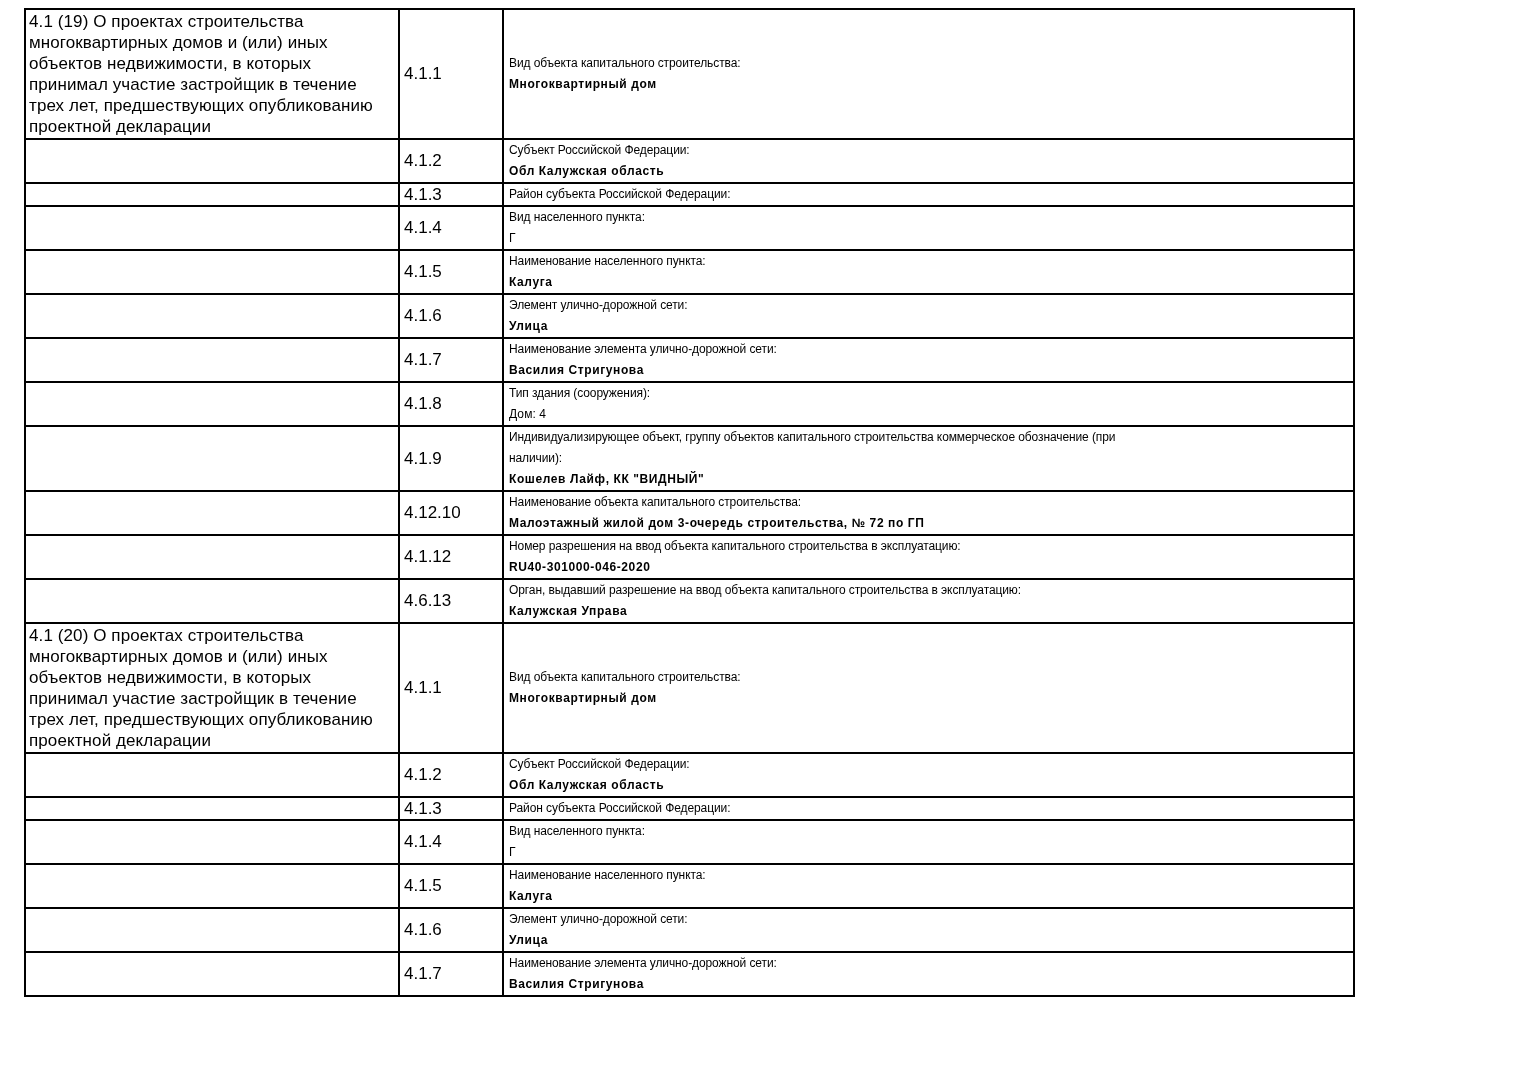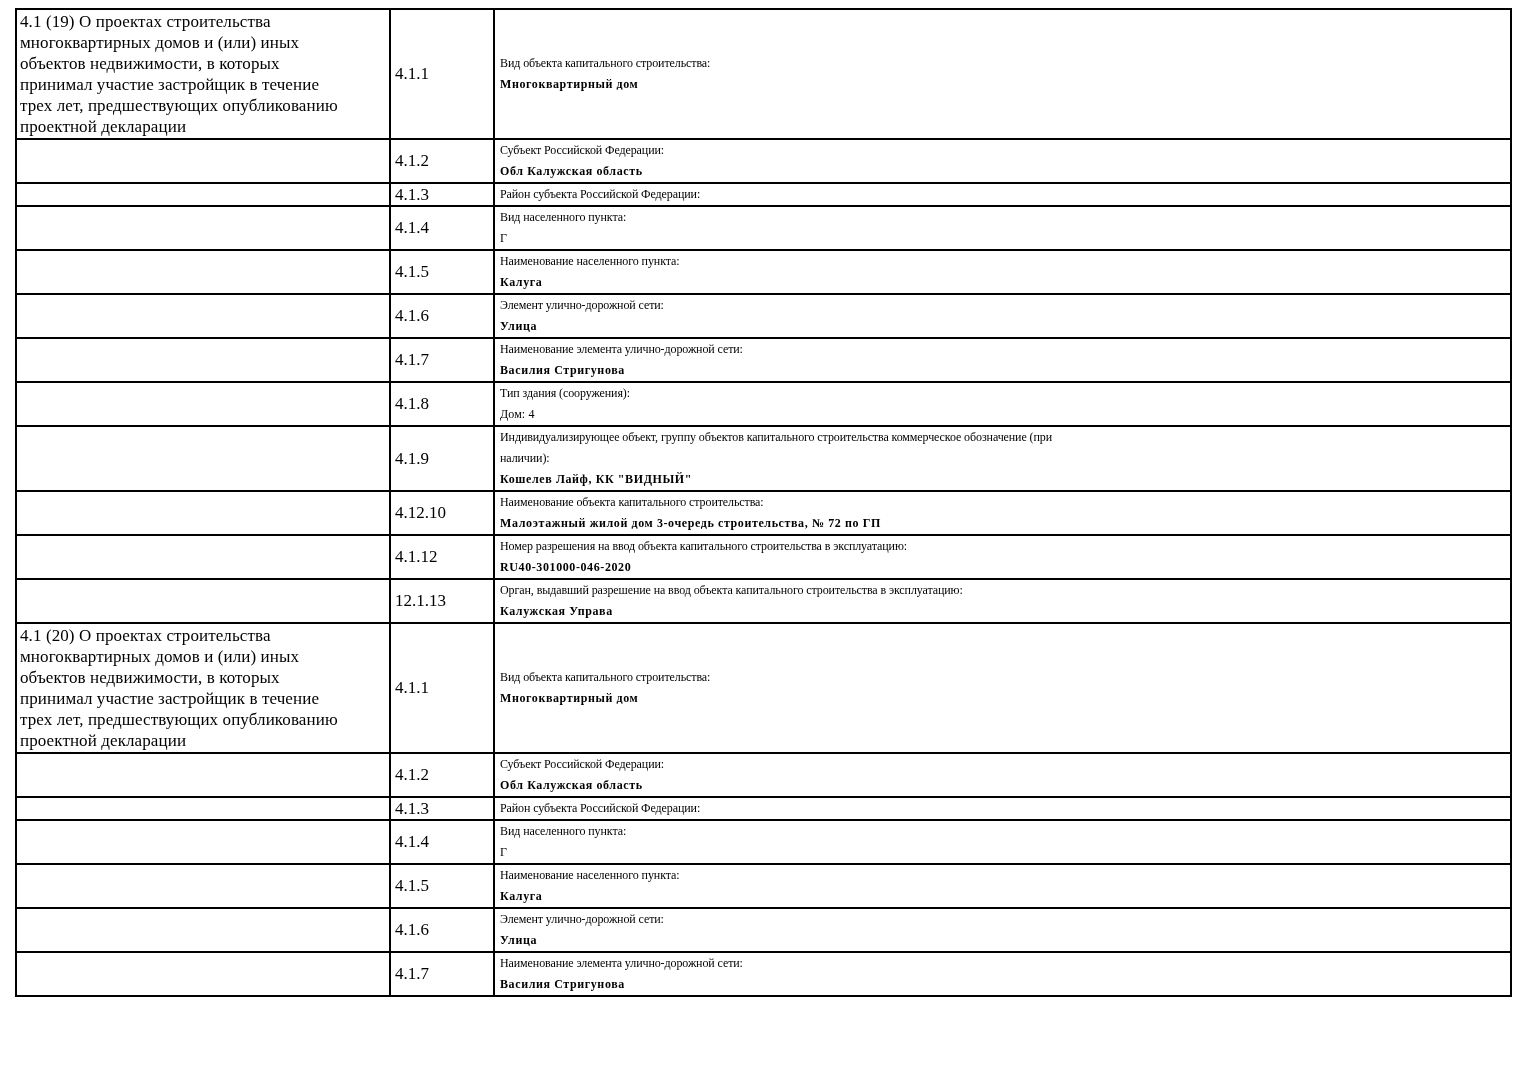--- a/index.html
+++ b/index.html
@@ -10,24 +10,23 @@
     font-family: "Liberation Sans", "DejaVu Sans", sans-serif;
   }
   body {
     width: 1529px;
     height: 1080px;
     overflow: hidden;
   }
   .doc-table {
     border-collapse: collapse;
     table-layout: fixed;
-    margin: 8px 0 0 15px;
-    width: 1497px;
+    margin: 8px 0 0 24px;
+    width: 1331px;
     background: #ffffff;
-    font-family: Liberation Serif, serif;
   }
   .doc-table td {
     border: 2px solid #000000;
     padding: 0 4px;
     vertical-align: middle;
     overflow: hidden;
   }
   .cell-desc {
     vertical-align: top !important;
     padding: 1px 3px !important;
@@ -156,21 +155,21 @@
       <tr>
         <td class="cell-desc"></td>
         <td class="cell-num">4.1.12</td>
         <td class="cell-content">
           <div class="item-label">Номер разрешения на ввод объекта капитального строительства в эксплуатацию:</div>
           <div class="item-value bold">RU40-301000-046-2020</div>
         </td>
       </tr>
       <tr>
         <td class="cell-desc"></td>
-        <td class="cell-num">12.1.13</td>
+        <td class="cell-num">4.6.13</td>
         <td class="cell-content">
           <div class="item-label">Орган, выдавший разрешение на ввод объекта капитального строительства в эксплуатацию:</div>
           <div class="item-value bold">Калужская Управа</div>
         </td>
       </tr>
       <tr>
         <td class="cell-desc">4.1 (20) О проектах строительства
 многоквартирных домов и (или) иных
 объектов недвижимости, в которых
 принимал участие застройщик в течение

